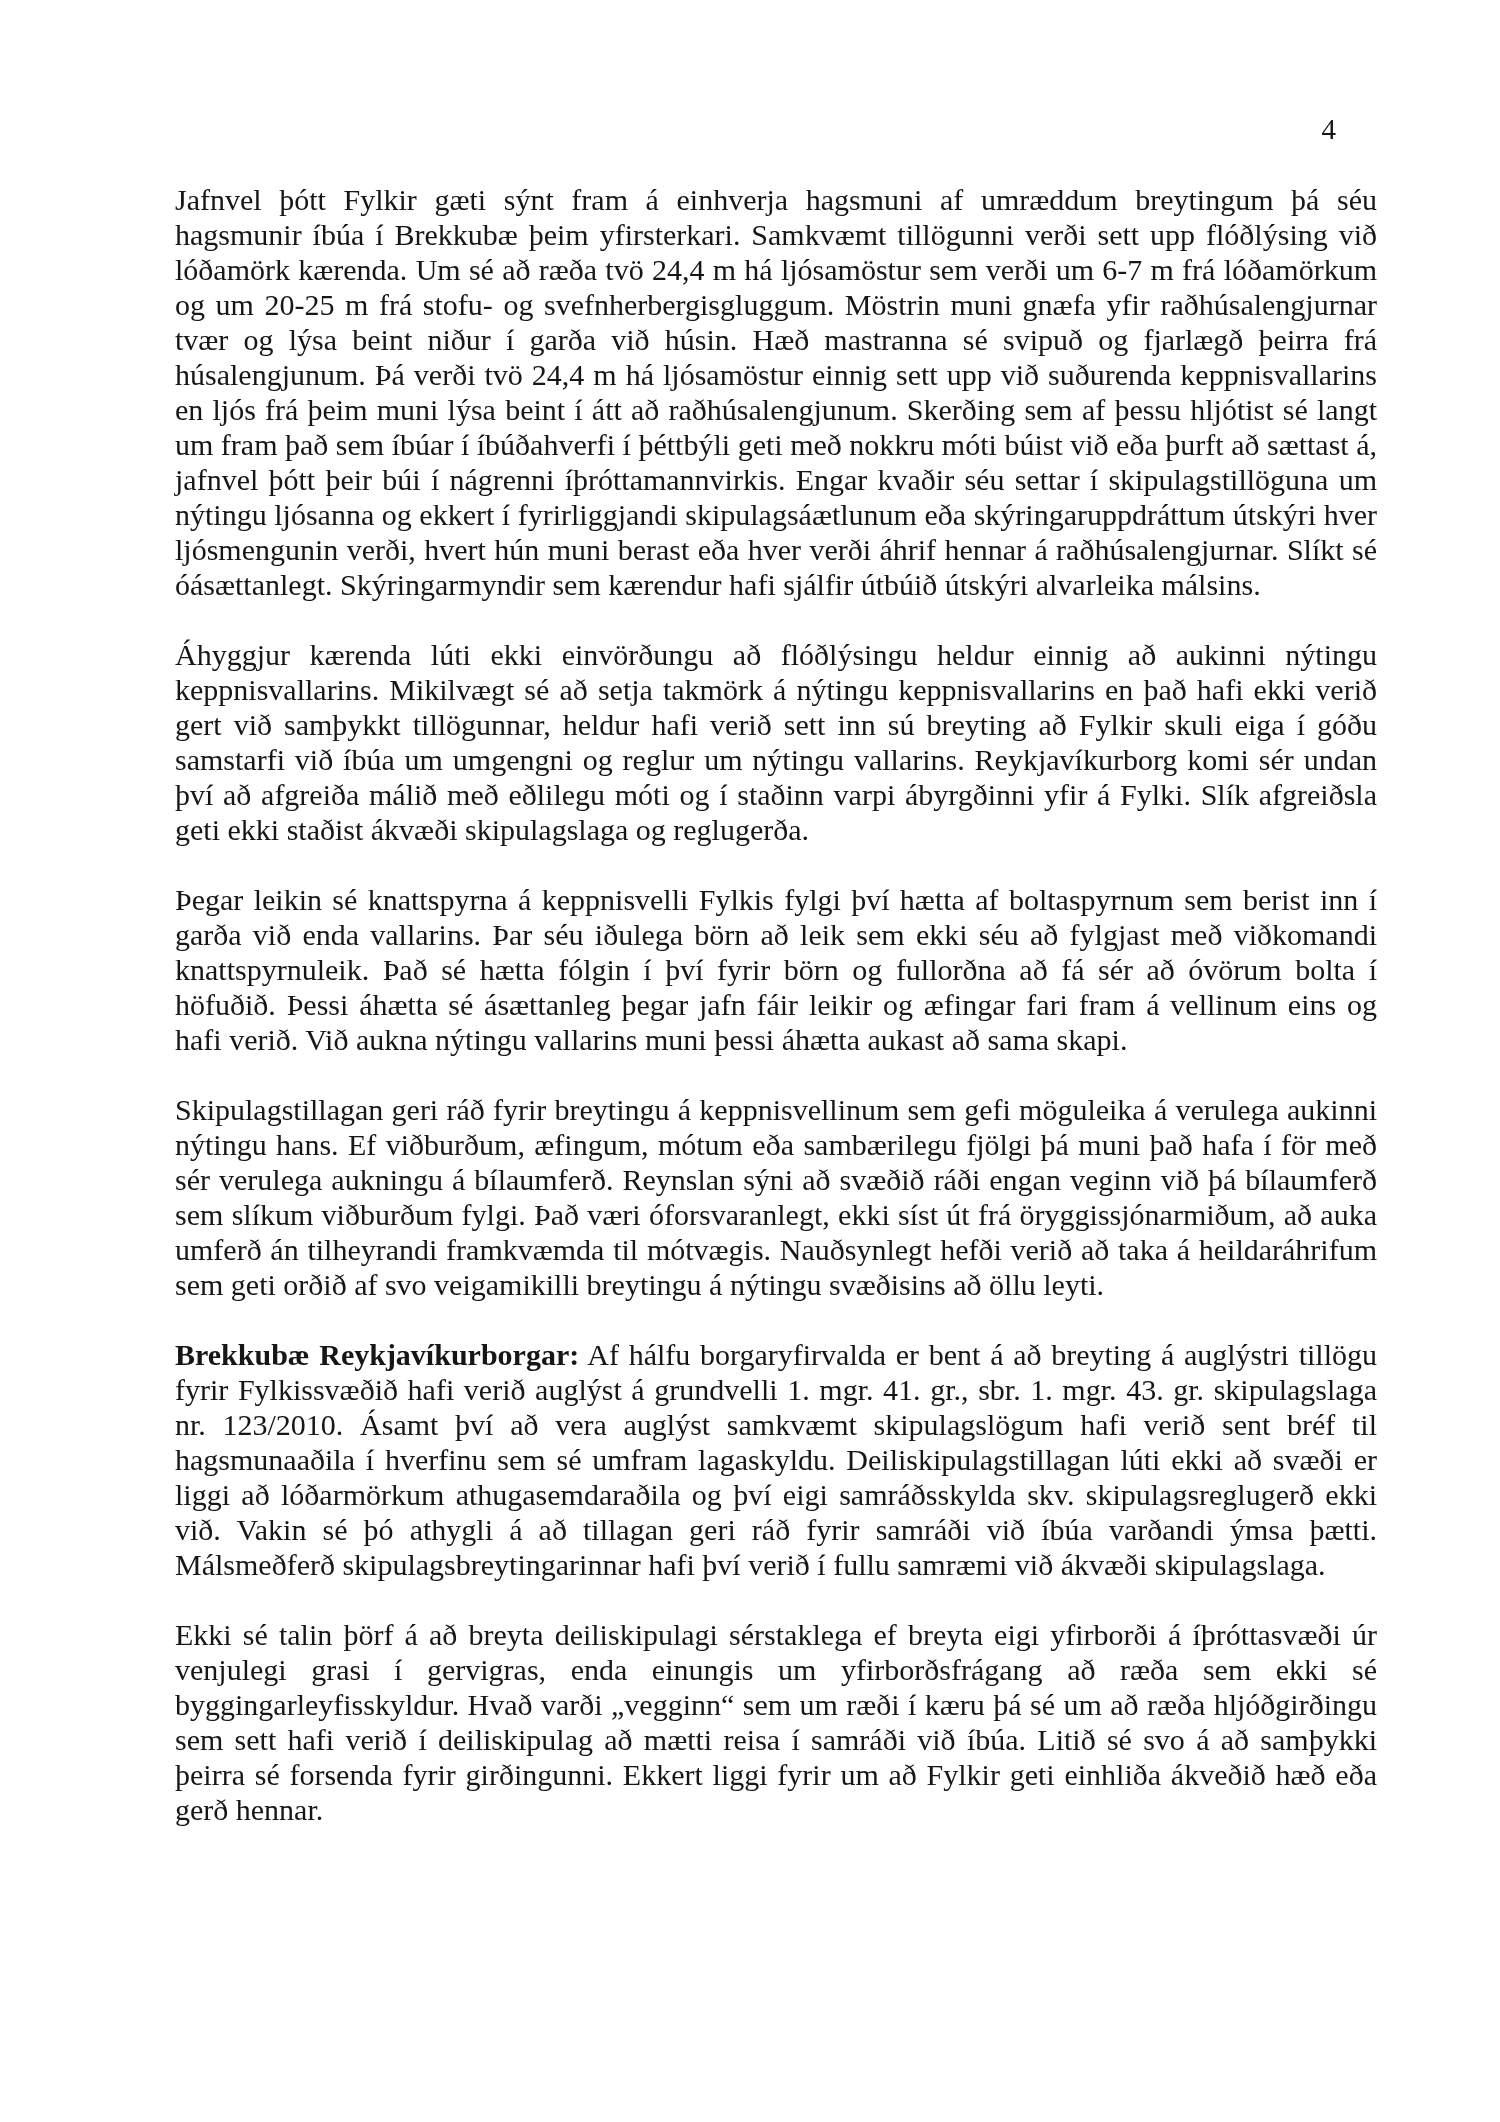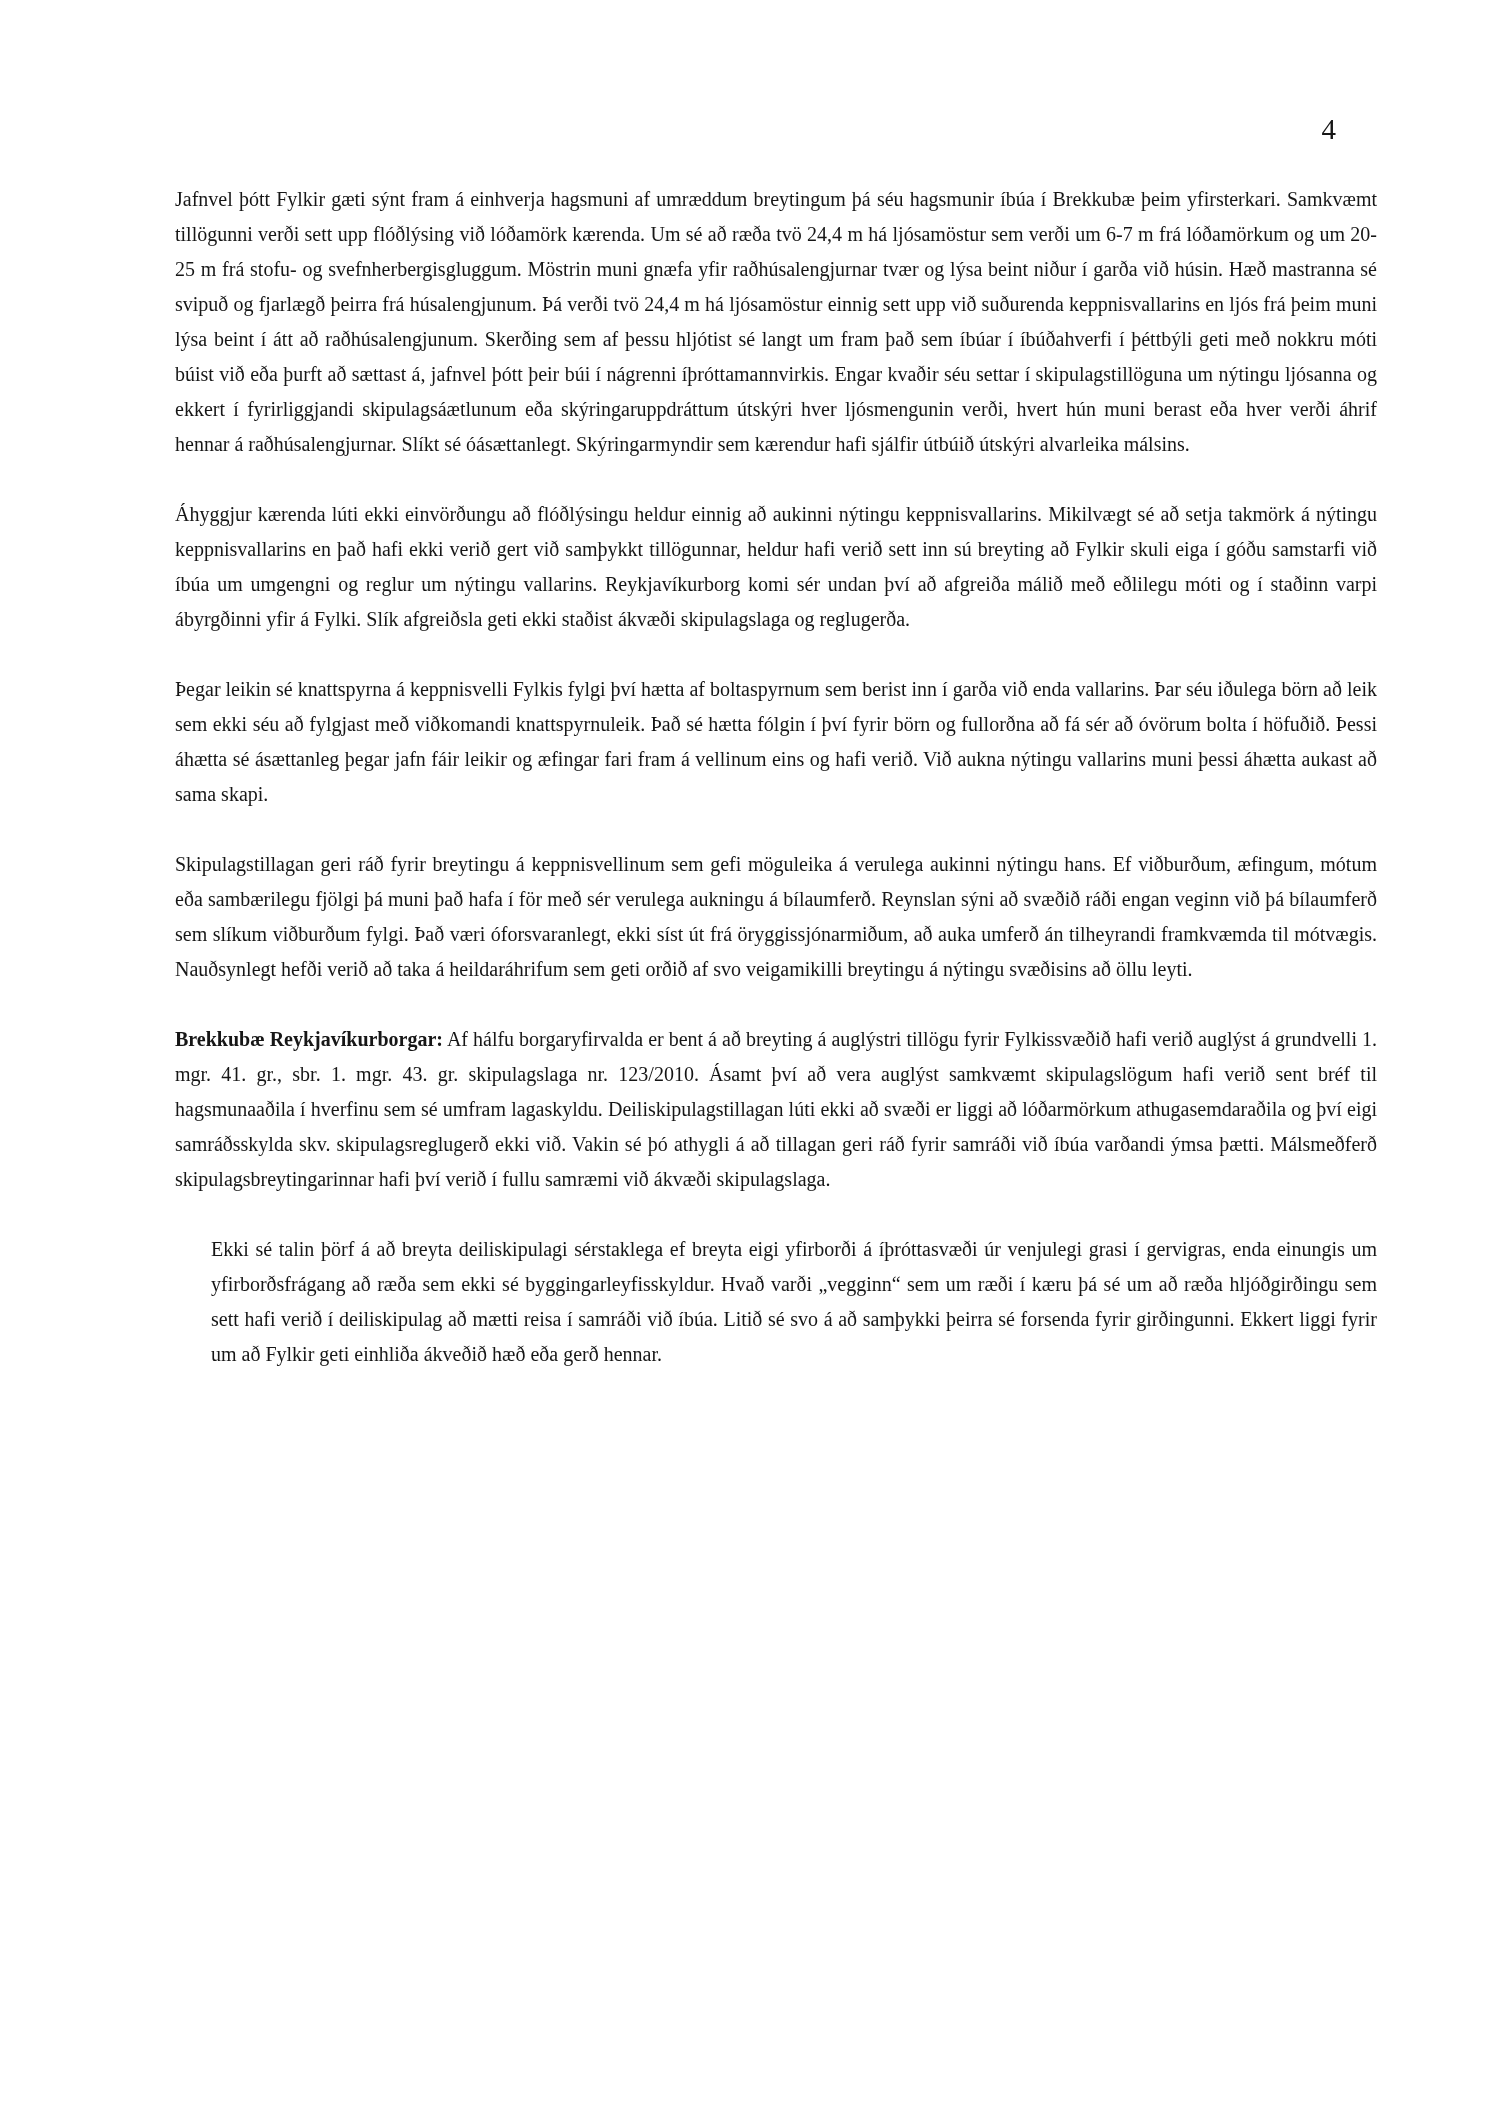--- a/index.html
+++ b/index.html
@@ -21,31 +21,30 @@
     top: 112px;
     right: 164px;
     font-size: 29px;
     line-height: 35px;
   }
   .content {
     position: absolute;
     top: 182px;
     left: 175px;
     width: 1202px;
-    font-size: 20px;
+    font-size: 30px;
     line-height: 35px;
     text-align: justify;
   }
   p.para {
     margin: 0 0 35px 0;
     text-align: justify;
   }
   p.para:last-child {
     margin-bottom: 0;
-    margin-left: 36px;
   }
   .lead {
     font-weight: bold;
   }
 </style>
 </head>
 <body>
 
 <div class="page">
 

